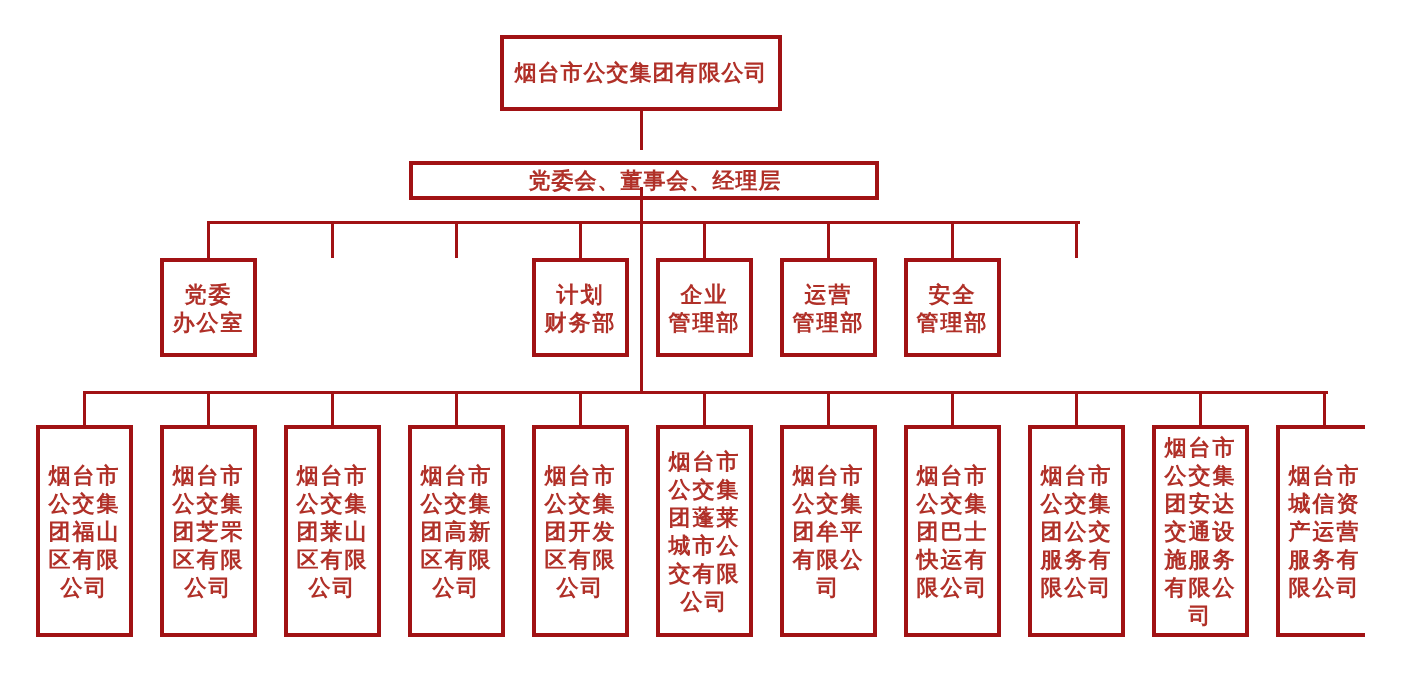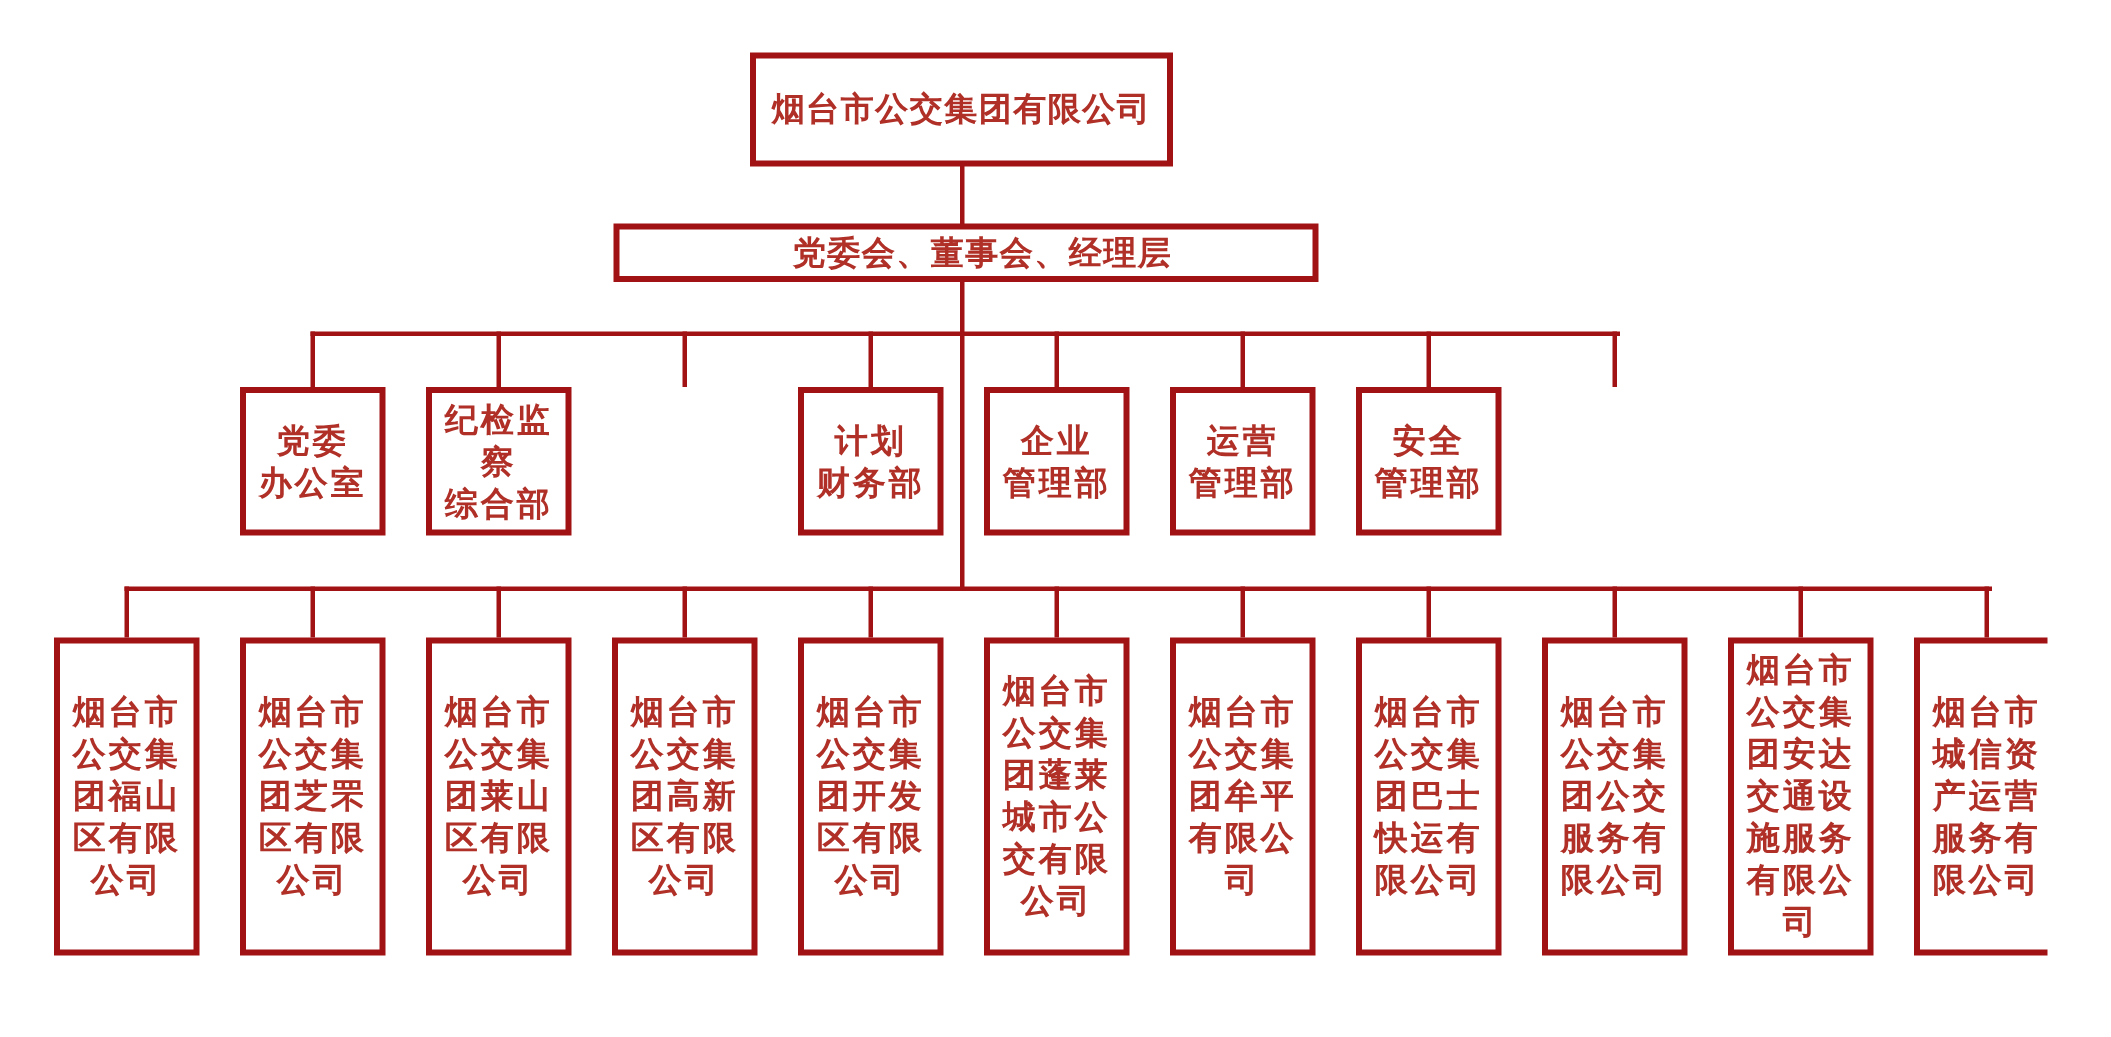--- a/index.html
+++ b/index.html
@@ -31,21 +31,21 @@
     justify-content: center;
     text-align: center;
     white-space: pre-line;
     color: var(--text);
   }
   .root-box {
     left: 500px; top: 35px; width: 282px; height: 76px;
     font-size: 22px; letter-spacing: 1px; font-weight: bold;
   }
   .gov-box {
-    left: 409px; top: 149px; width: 470px; height: 39px;
+    left: 409px; top: 161px; width: 470px; height: 39px;
     font-size: 22px; letter-spacing: 1px; font-weight: bold; padding-left: 22px;
   }
   .dept {
     top: 258px; width: 97px; height: 99px;
     left: calc(160px + (var(--i) * 124px));
     font-size: 22px; line-height: 28px; letter-spacing: 2px; font-weight: bold;
   }
   .sub {
     top: 425px; width: 97px; height: 212px;
     left: calc(36px + (var(--i) * 124px));
@@ -72,23 +72,20 @@
 <body>
 
 <div class="canvas">
 
   <div class="box root-box">烟台市公交集团有限公司</div>
 
   <div class="box gov-box">党委会、董事会、经理层</div>
 
   <div class="box dept" style="--i:0">党委
 办公室</div>
-  <div class="box dept" style="--i:1">纪检监
-察
-综合部</div>
   <div class="box dept" style="--i:3">计划
 财务部</div>
   <div class="box dept" style="--i:4">企业
 管理部</div>
   <div class="box dept" style="--i:5">运营
 管理部</div>
   <div class="box dept" style="--i:6">安全
 管理部</div>
 
   <div class="box sub" style="--i:0">烟台市

